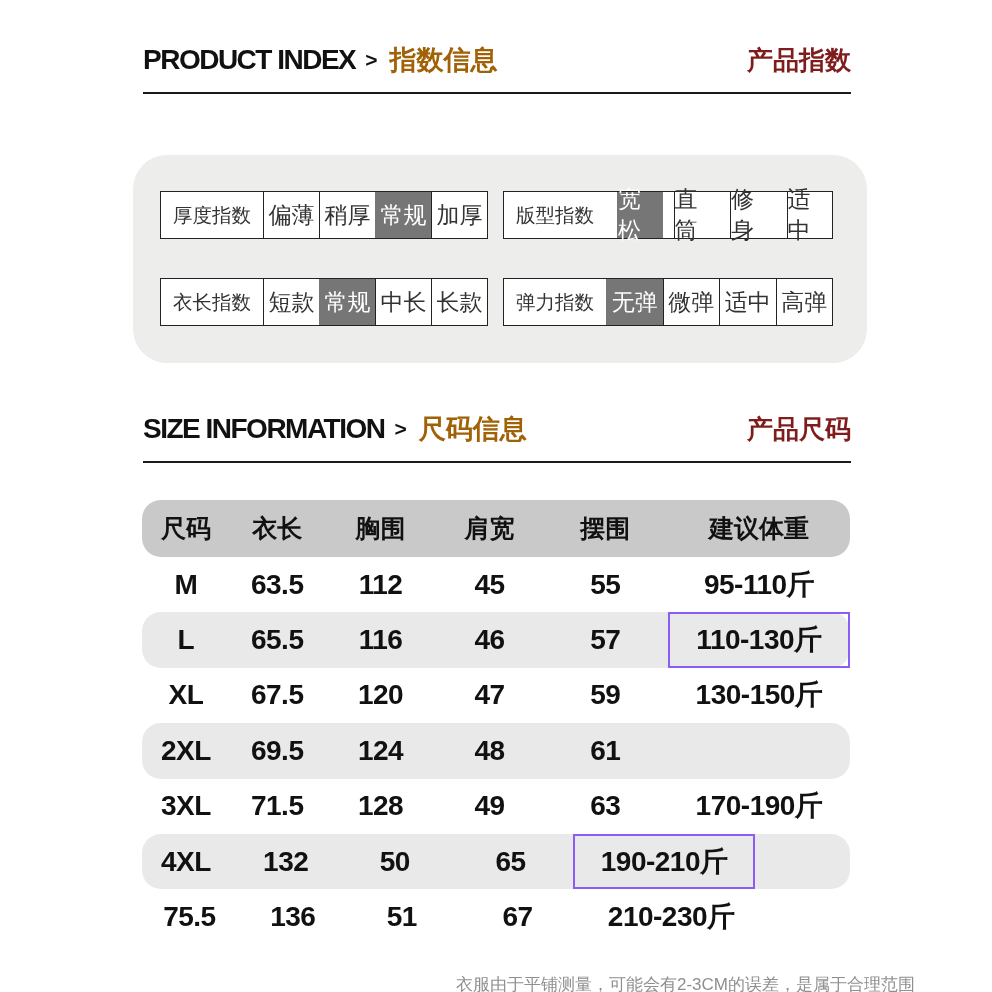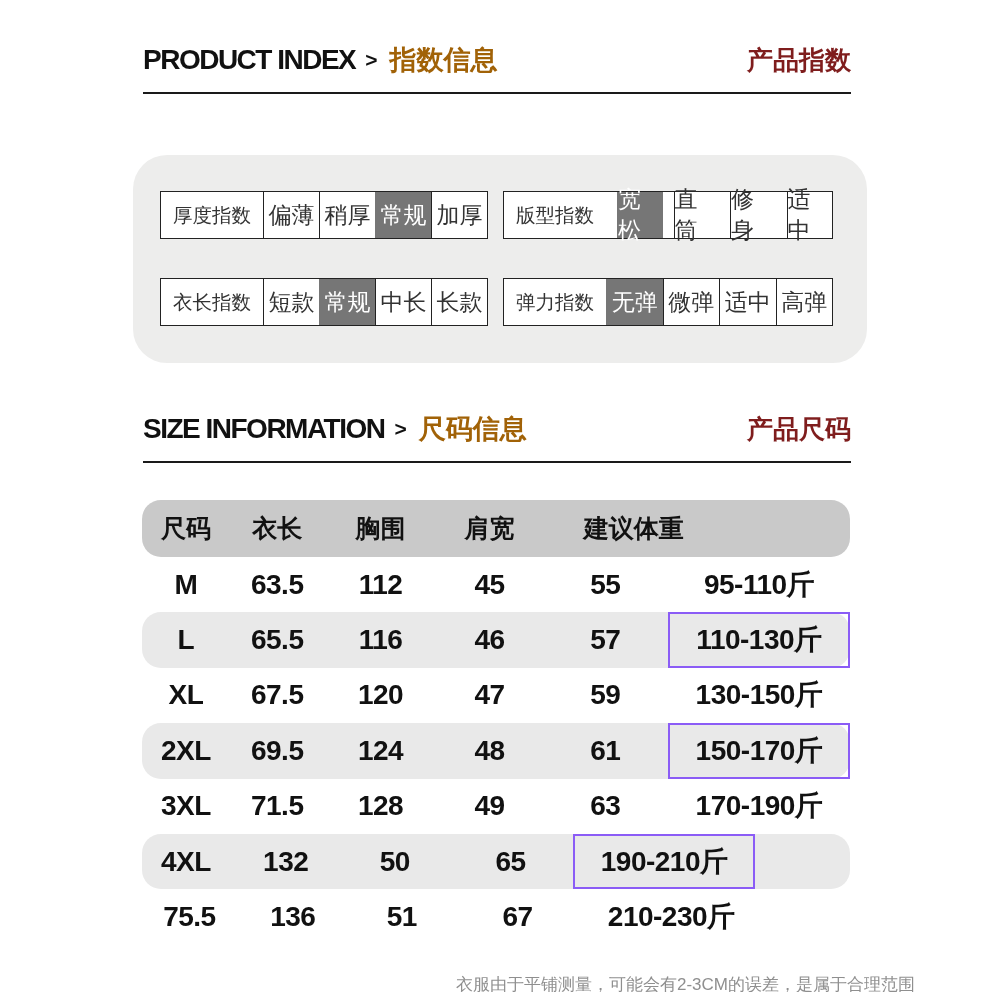--- a/index.html
+++ b/index.html
@@ -133,20 +133,21 @@
     <span class="st-right">产品尺码</span>
   </div>
   <div class="rule" id="rule2"></div>
 
   <div class="size-table">
     <div class="s-row s-head">
       <div class="cell c0 th">尺码</div>
       <div class="cell c1 th">衣长</div>
       <div class="cell c2 th">胸围</div>
       <div class="cell c3 th">肩宽</div>
+      <div class="cell c4 th">摆围</div>
       <div class="cell c5 th">建议体重</div>
     </div>
 
     <div class="s-row">
       <div class="cell c0 val">M</div>
       <div class="cell c1 val">63.5</div>
       <div class="cell c2 val">112</div>
       <div class="cell c3 val">45</div>
       <div class="cell c4 val">55</div>
       <div class="cell c5 val">95-110斤</div>
@@ -169,21 +170,20 @@
       <div class="cell c4 val">59</div>
       <div class="cell c5 val">130-150斤</div>
     </div>
 
     <div class="s-row shaded boxed">
       <div class="cell c0 val">2XL</div>
       <div class="cell c1 val">69.5</div>
       <div class="cell c2 val">124</div>
       <div class="cell c3 val">48</div>
       <div class="cell c4 val">61</div>
-      <div class="cell c5 val">150-170斤</div>
     </div>
 
     <div class="s-row">
       <div class="cell c0 val">3XL</div>
       <div class="cell c1 val">71.5</div>
       <div class="cell c2 val">128</div>
       <div class="cell c3 val">49</div>
       <div class="cell c4 val">63</div>
       <div class="cell c5 val">170-190斤</div>
     </div>

